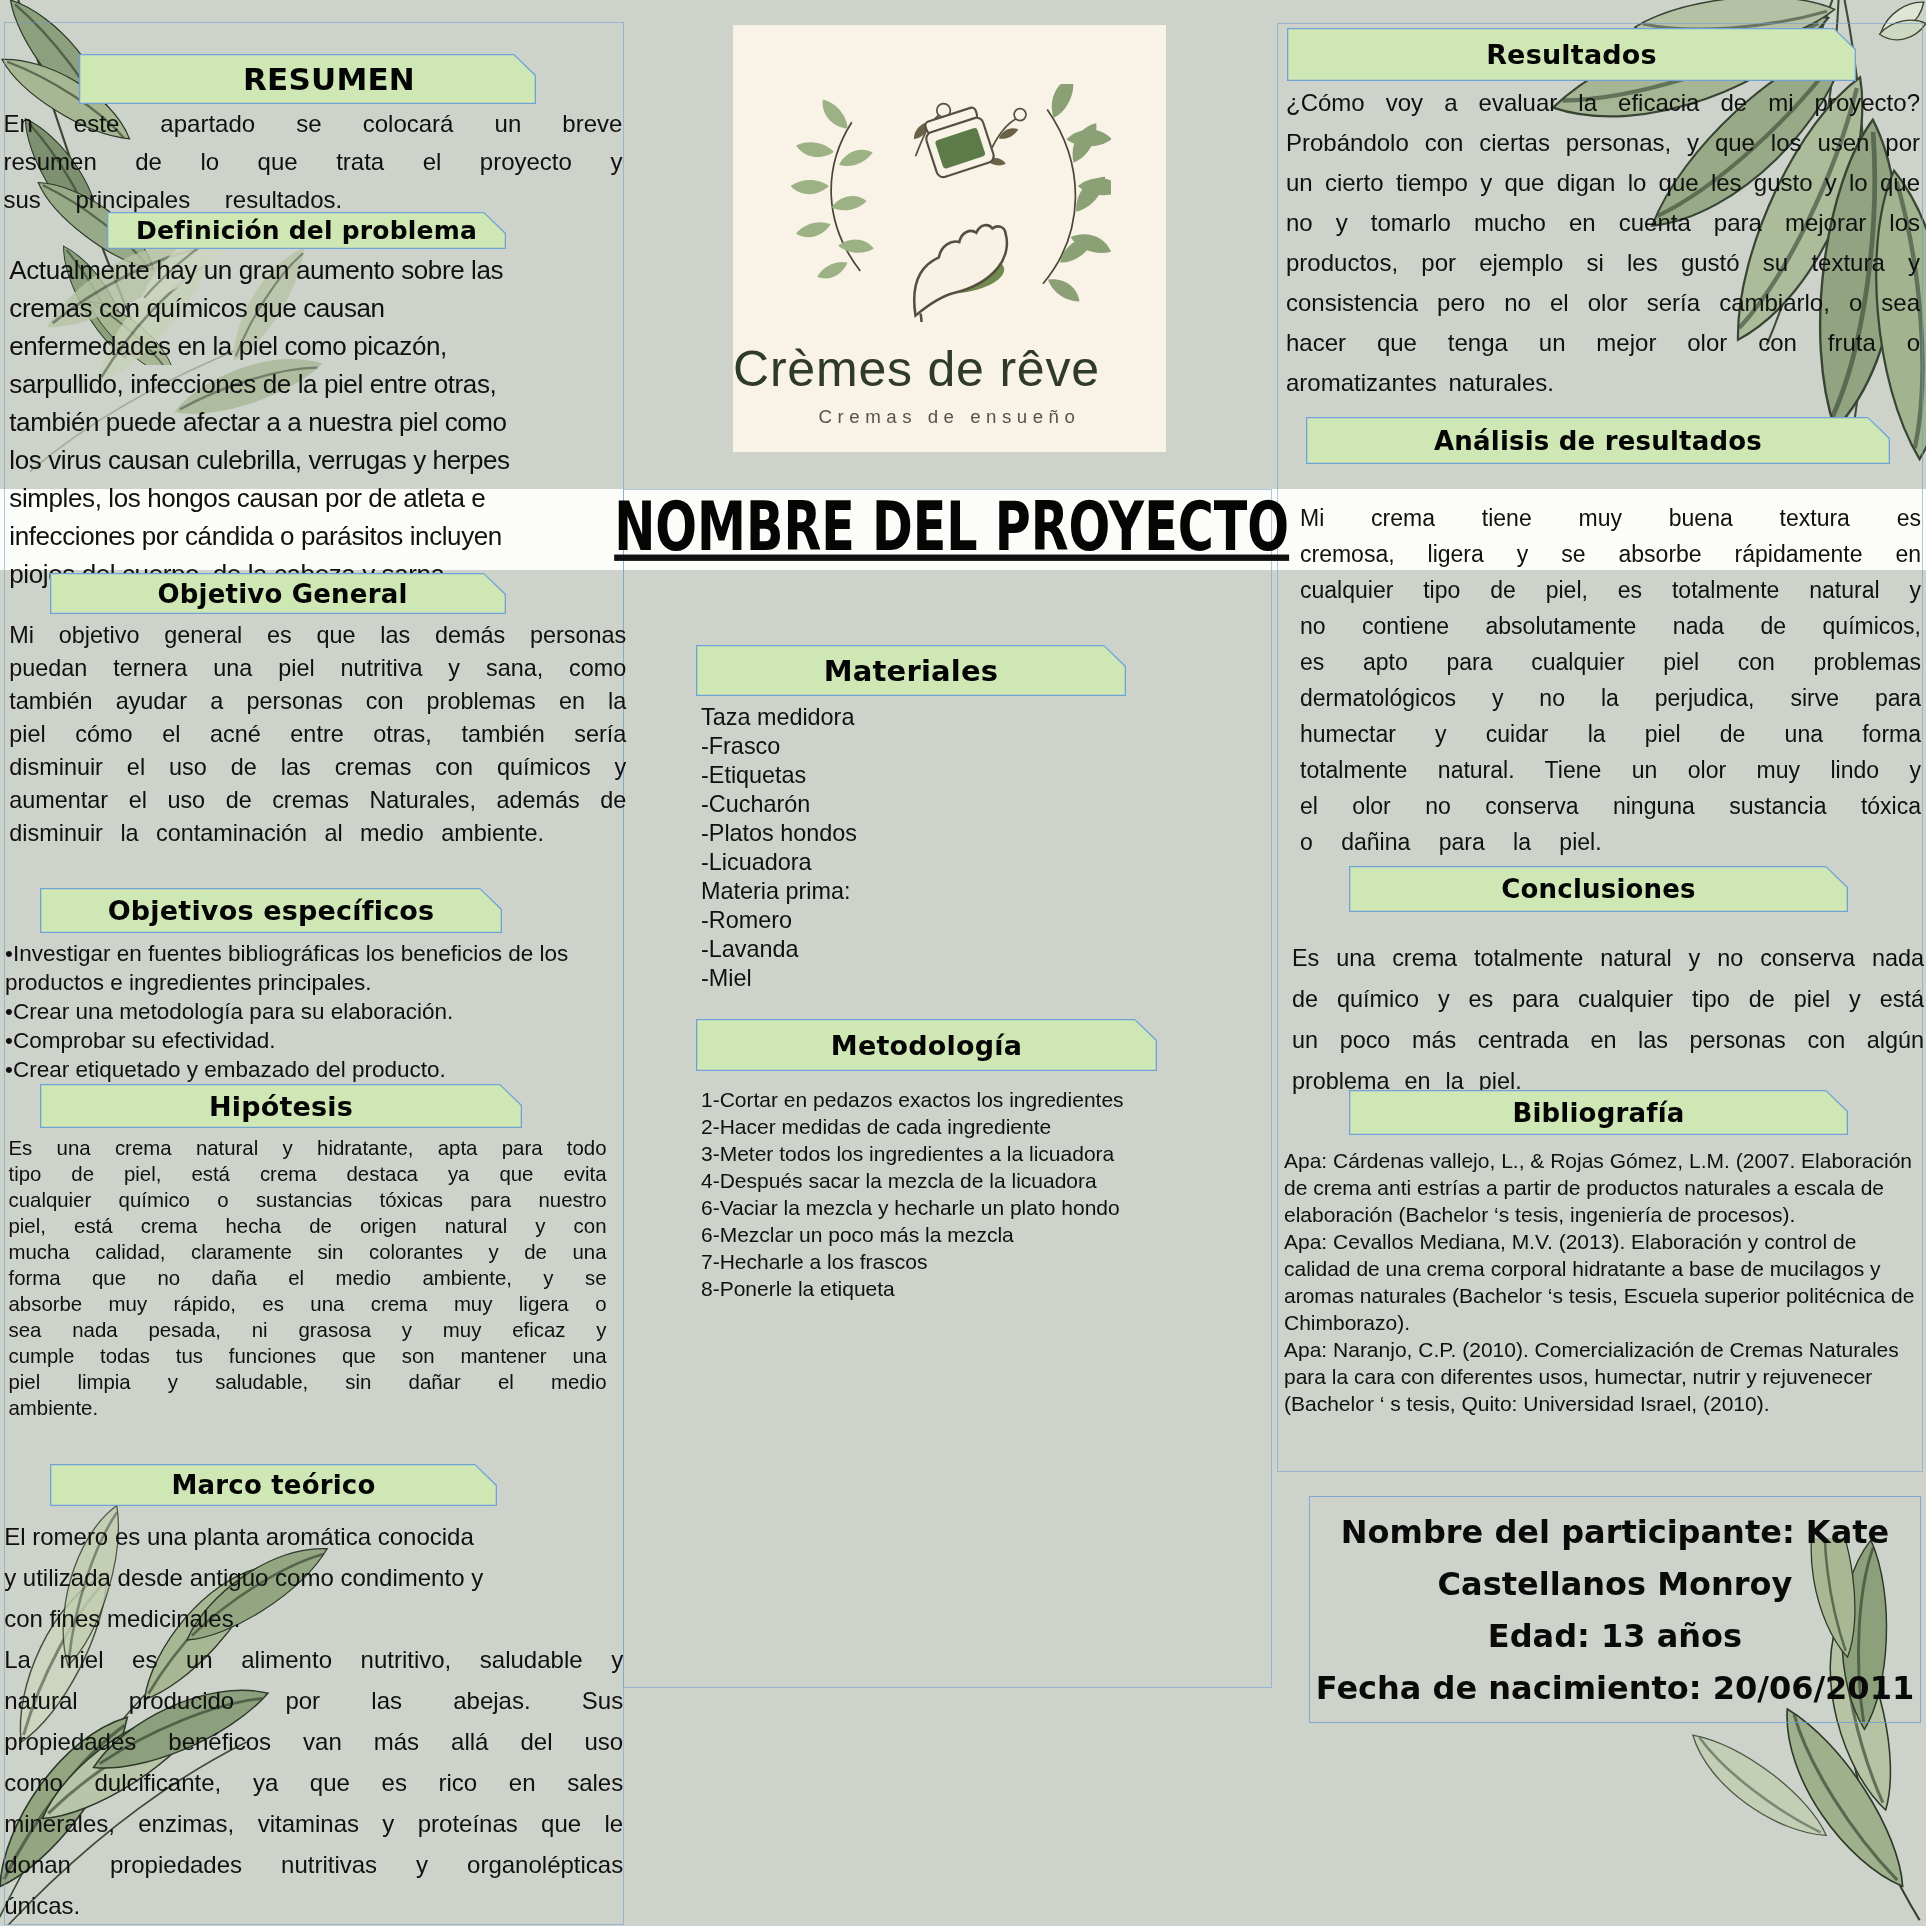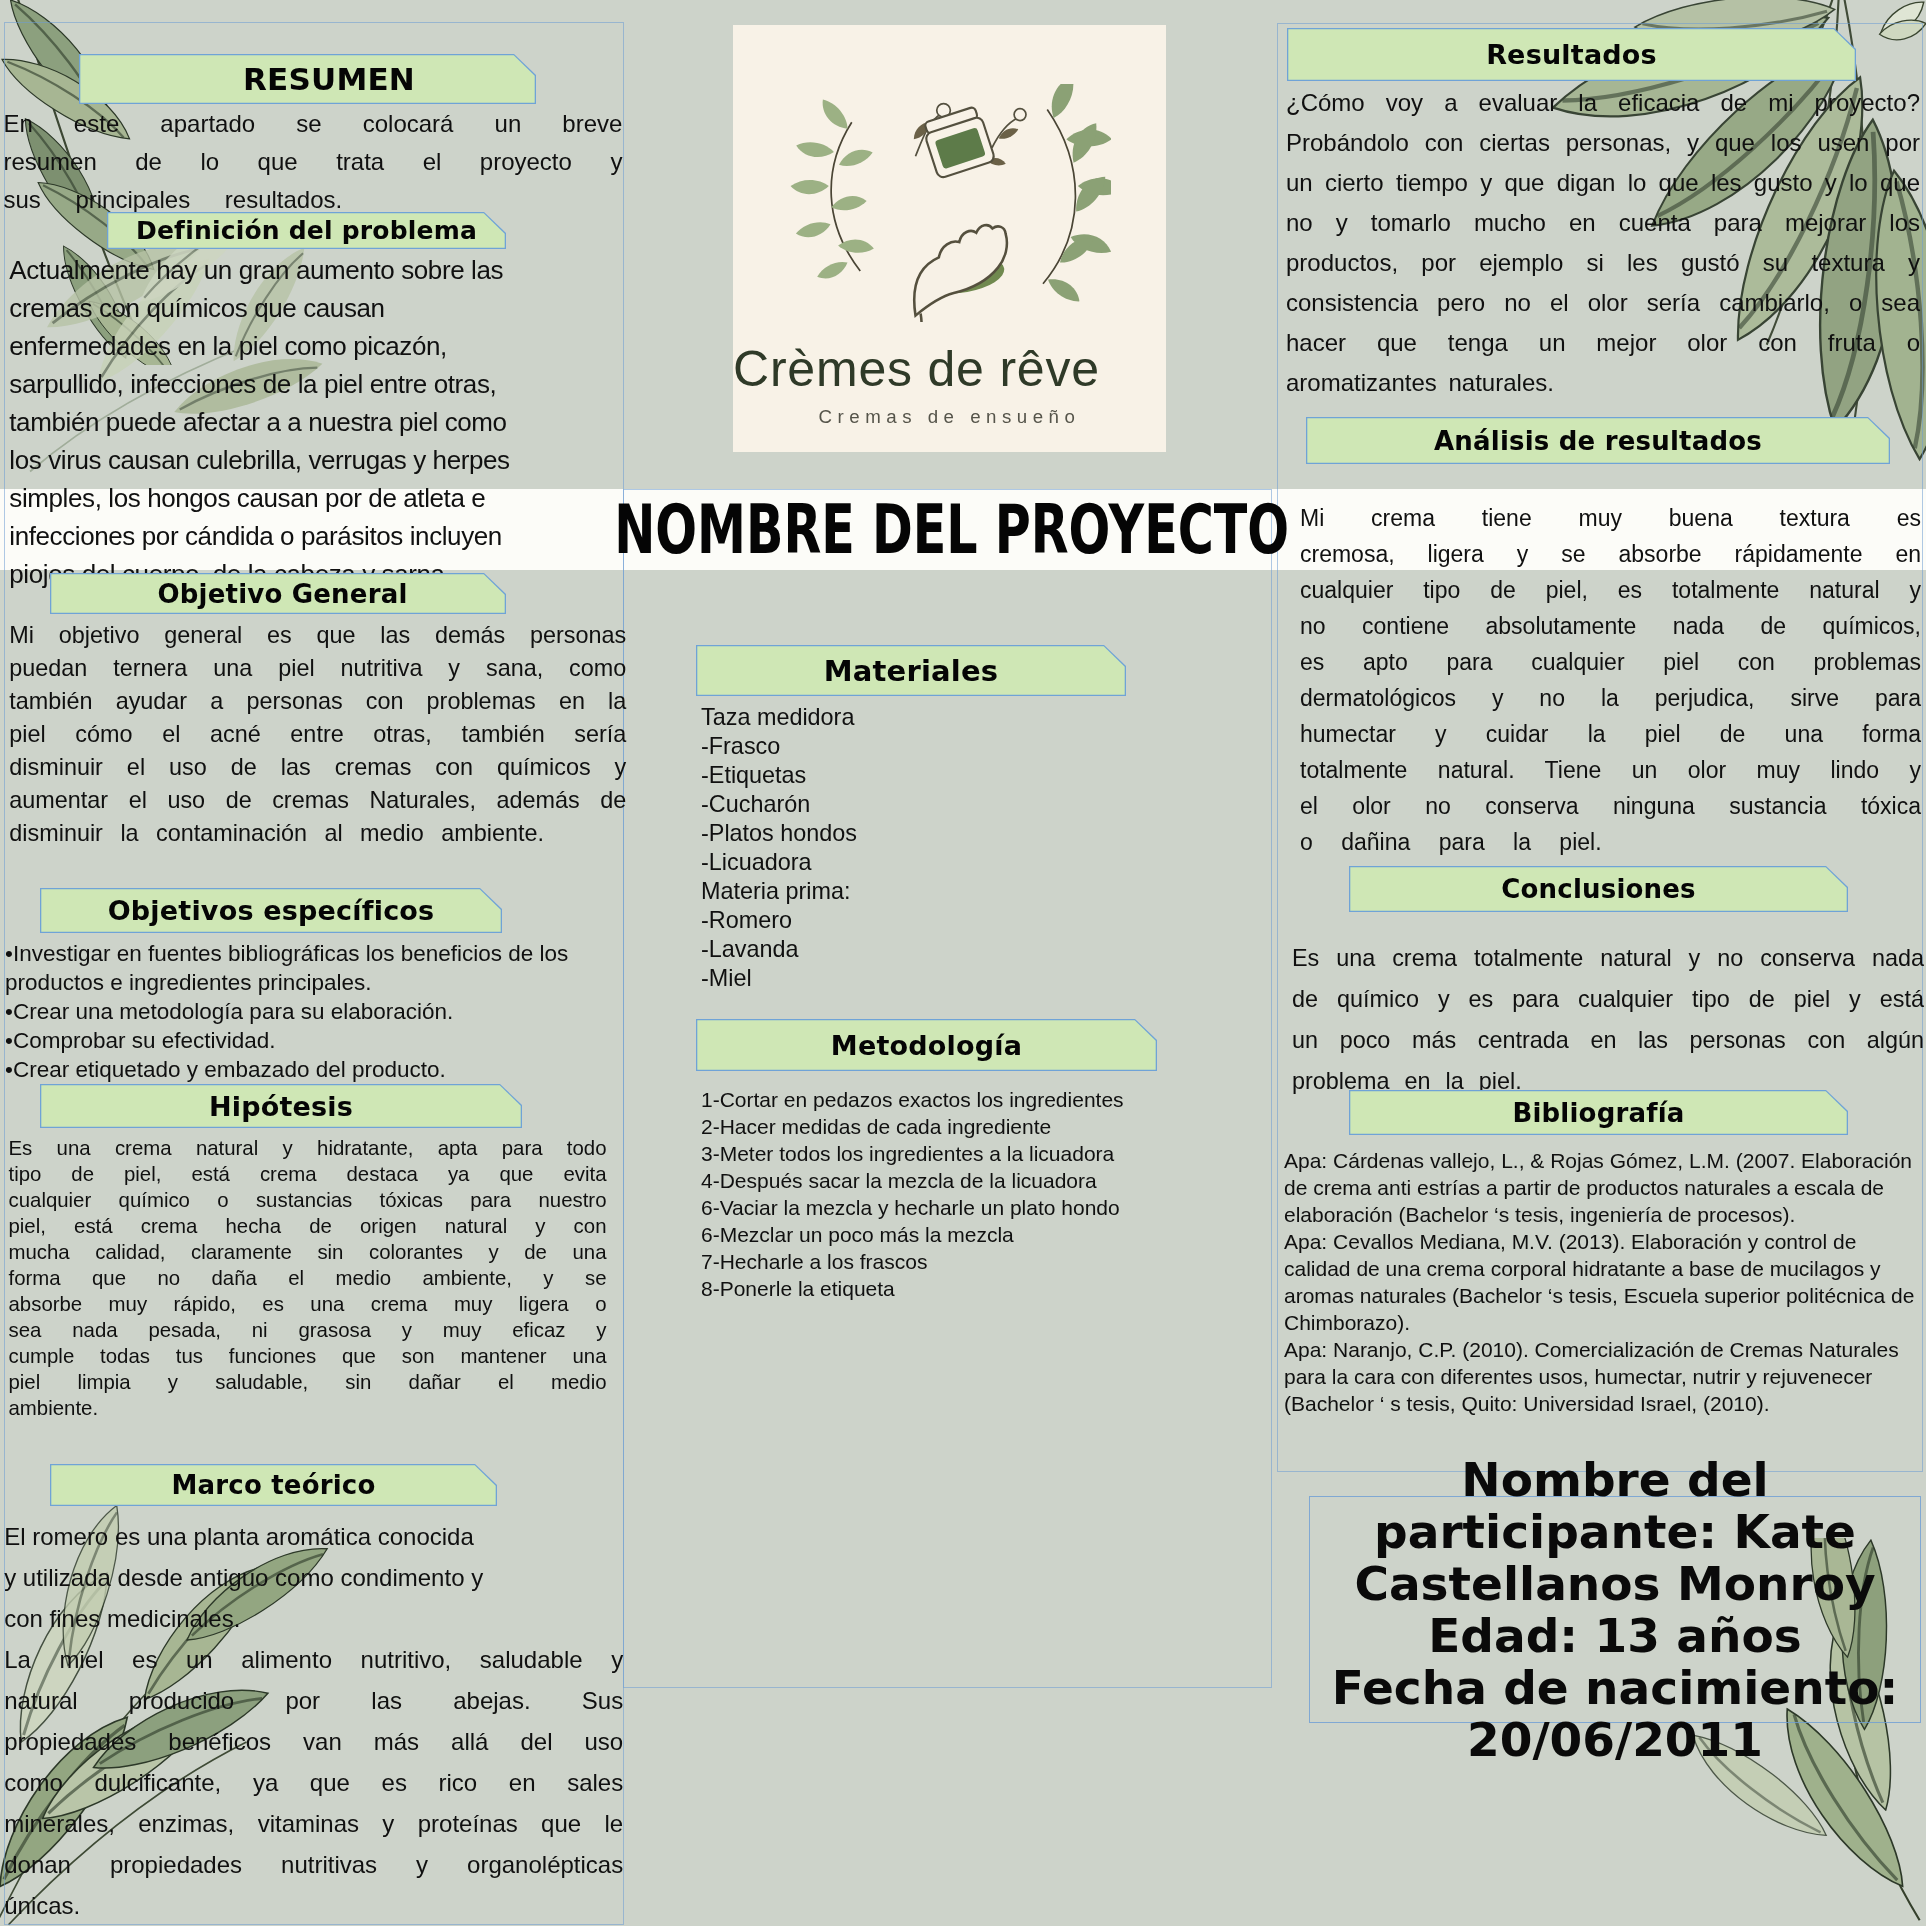--- a/index.html
+++ b/index.html
@@ -30,38 +30,38 @@
   #especificos-b{left:5.1px;top:939px;width:618px;font-size:22.5px;line-height:29px;}
   #hipotesis-h{left:40px;top:1084px;width:482px;height:44px;font-size:27px;}
   #hipotesis-b{left:8.5px;top:1135px;width:598px;font-size:20.4px;line-height:26px;word-spacing:17px;}
   #marco-h{left:50px;top:1464px;width:447px;height:42px;font-size:26px;}
   #marco-b{left:4.2px;top:1516px;width:619px;font-size:24px;line-height:41px;}
   #marco-b .p2{word-spacing:16px;text-align:justify;}
   
   #logo-card{position:absolute;left:733px;top:25px;width:433px;height:427px;background:#f8f2e7;z-index:3;}
   #brand{position:absolute;left:0;top:315px;width:100%;font-size:50px;color:#2f3a28;letter-spacing:0.8px;z-index:2;}
   #tagline{position:absolute;left:0;top:381px;width:100%;text-align:center;font-size:18.7px;color:#55544a;letter-spacing:5.5px;z-index:2;}
-  #title{position:absolute;left:633px;top:494px;width:637px;height:67px;display:flex;justify-content:center;z-index:3;}
+  #title{position:absolute;left:633px;top:494px;width:637px;height:67px;display:flex;align-items:center;justify-content:center;z-index:3;text-decoration:underline;}
   #title span{font-family:"DejaVu Sans",sans-serif;font-weight:bold;font-size:63px;color:#050505;transform:scale(.78,1.06);white-space:nowrap;}
   #materiales-h{left:696px;top:645px;width:430px;height:51px;font-size:29px;}
   #materiales-b{left:701px;top:703px;width:552px;font-size:23.4px;line-height:29px;}
   #metodologia-h{left:696px;top:1019px;width:461px;height:52px;font-size:27px;}
   #metodologia-b{left:701px;top:1086px;width:595px;font-size:21px;line-height:27px;}
   
   #resultados-h{left:1287px;top:28px;width:569px;height:53px;font-size:27px;}
   #resultados-b{left:1286px;top:83px;width:634px;font-size:24px;line-height:40px;word-spacing:5.1px;}
   #analisis-h{left:1306px;top:417px;width:584px;height:47px;font-size:26px;}
   #analisis-b{left:1300px;top:468px;width:621px;font-size:23px;line-height:36px;word-spacing:22px;z-index:4;margin-top:32px;}
   #conclusiones-h{left:1349px;top:866px;width:499px;height:46px;font-size:26px;}
   #conclusiones-b{left:1292px;top:938px;width:632px;font-size:23.4px;line-height:41px;word-spacing:8.5px;}
   #bibliografia-h{left:1349px;top:1090px;width:499px;height:45px;font-size:26px;}
   #bibliografia-b{left:1284px;top:1147px;width:637px;font-size:21px;line-height:27px;}
   #participante{position:absolute;left:1309px;top:1496px;width:610px;height:225px;z-index:3;
                 border:1.7px solid rgba(109,157,212,.8);display:flex;align-items:center;justify-content:center;}
-  #participante .ptext{font-family:"DejaVu Sans",sans-serif;font-weight:bold;font-size:47px;line-height:52px;
+  #participante .ptext{font-family:"DejaVu Sans",sans-serif;font-weight:bold;font-size:32px;line-height:52px;
                 text-align:center;white-space:pre-line;color:#0a0a0a;}
 </style>
 </head>
 <body>
 
 <div id="poster">
 
   <svg width="0" height="0" style="position:absolute">
     <defs>
       <path id="lf" d="M0 0 C30 -34 80 -40 112 -10 C80 18 30 20 0 0 Z"></path>

